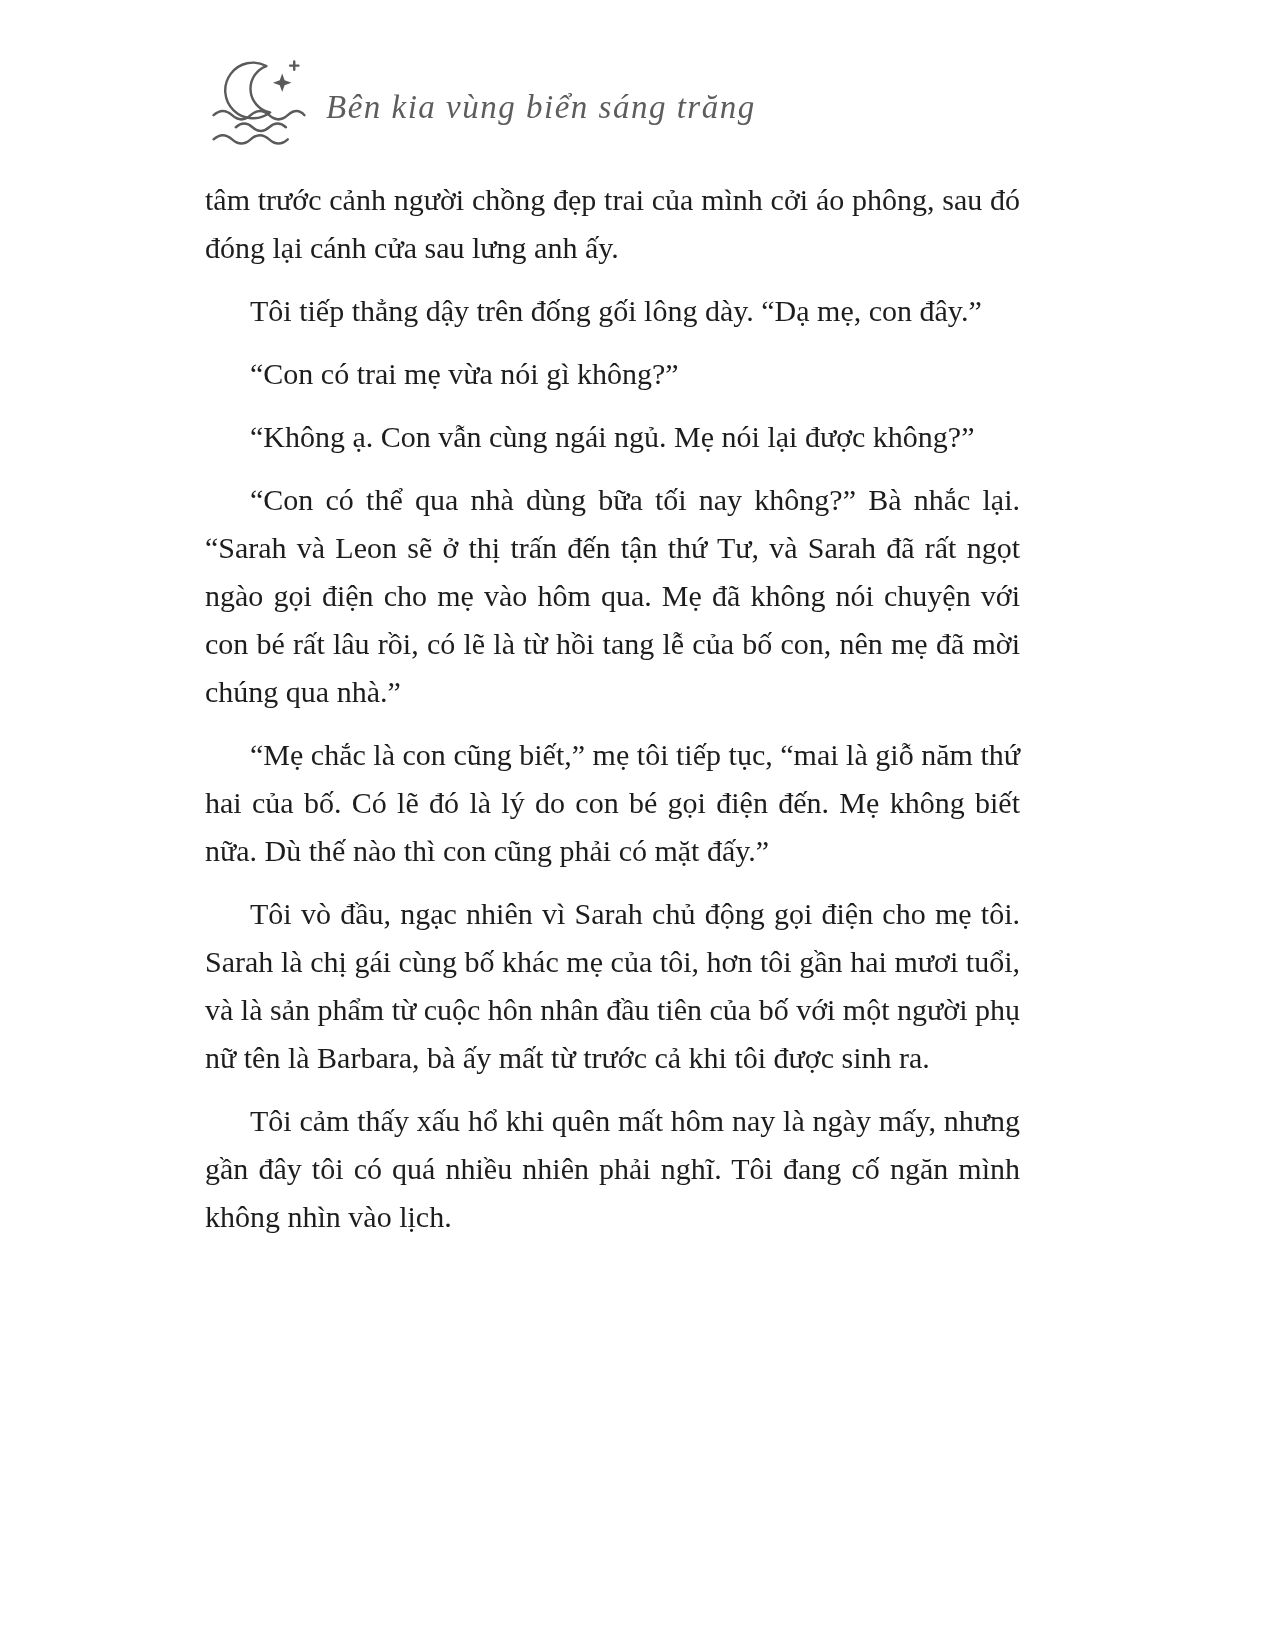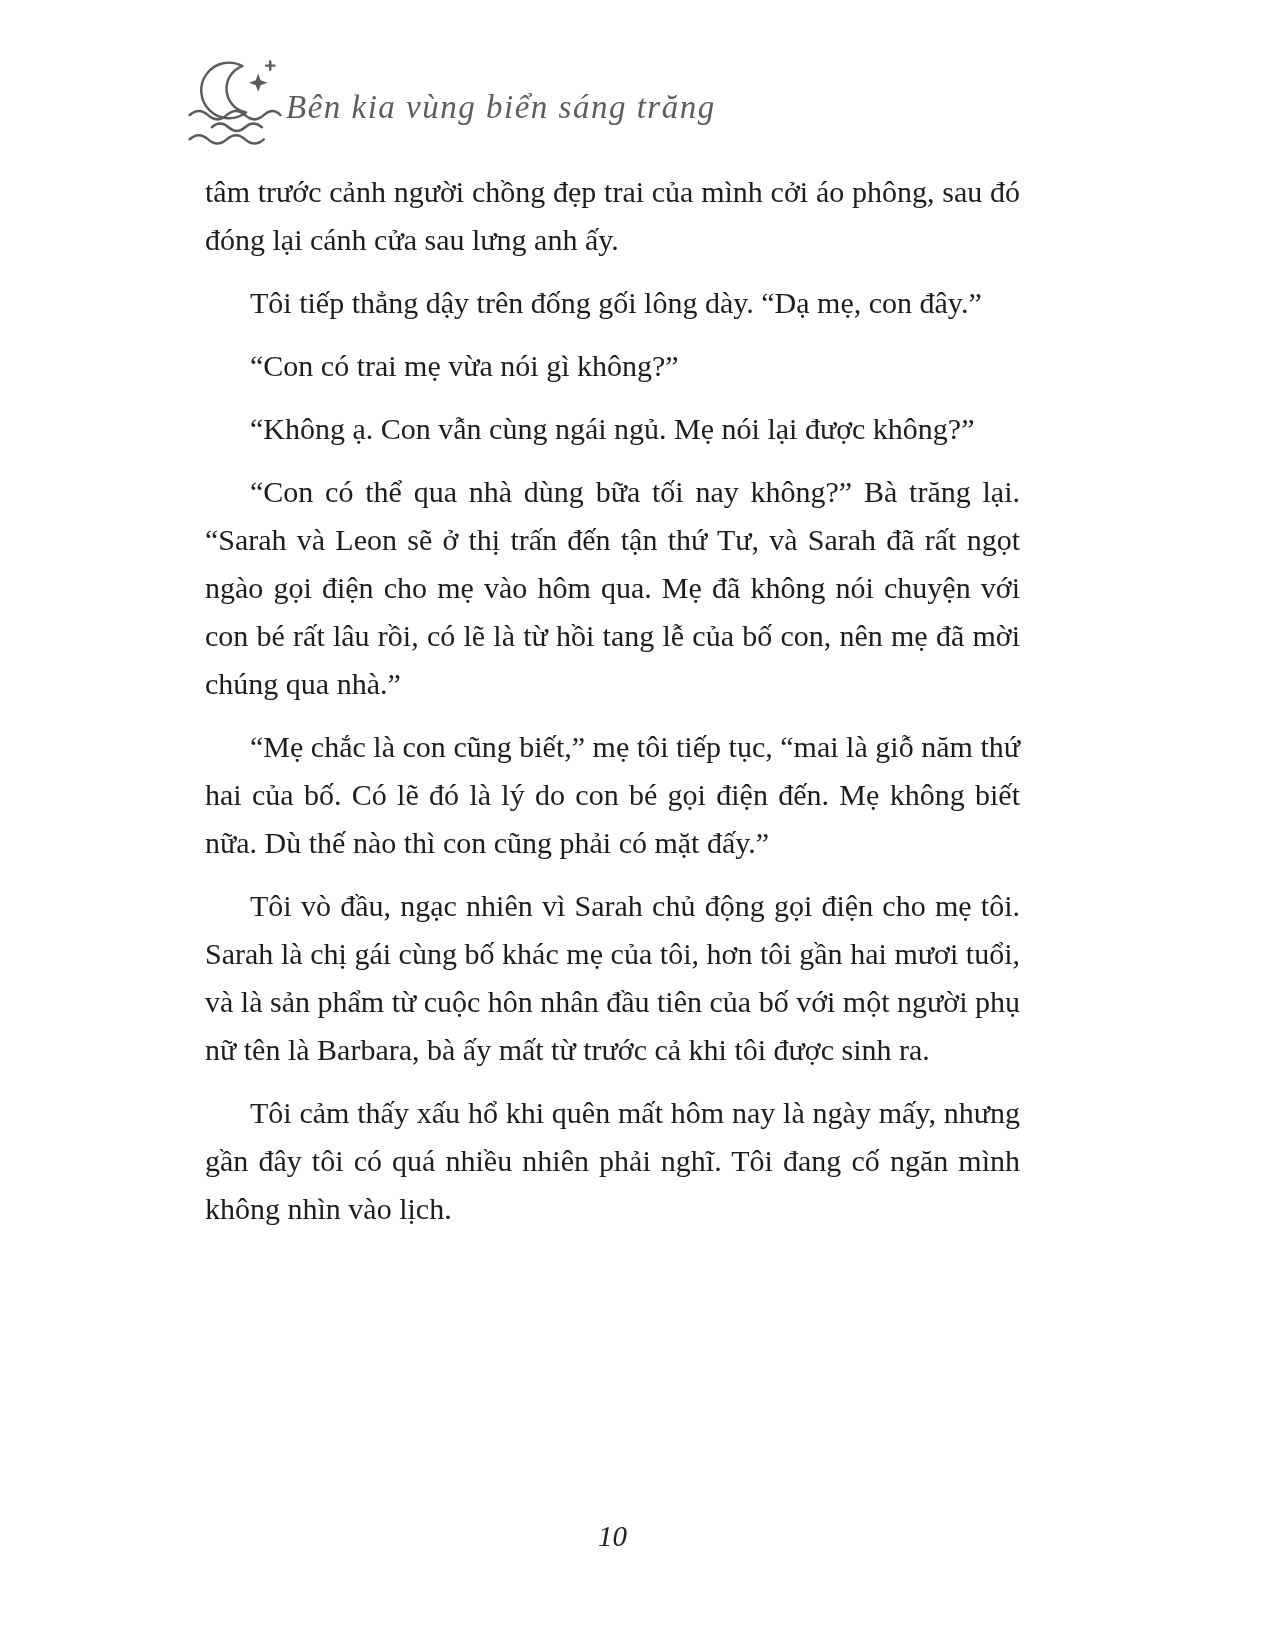--- a/index.html
+++ b/index.html
@@ -17,43 +17,43 @@
   }
   .page {
     position: absolute;
     inset: 0;
     background: #ffffff;
   }
   
   .header {
     position: absolute;
     top: 52px;
-    left: 184px;
+    left: 208px;
     display: flex;
     align-items: center;
-    gap: 0;
+    gap: 16px;
   }
   .logo {
     width: 102px;
     height: 106px;
     flex: 0 0 auto;
   }
   .logo svg { display: block; width: 100%; height: 100%; }
   .book-title {
     font-style: italic;
     font-size: 33px;
     letter-spacing: 1.5px;
     color: #5d5d5d;
     white-space: nowrap;
     transform: translateY(2px);
   }
   
   .text-block {
     position: absolute;
-    top: 168px;
+    top: 176px;
     left: 205px;
     width: 815px;
   }
   .text-block p {
     margin: 0 0 15px 0;
     font-size: 30px;
     line-height: 48px;
     text-align: justify;
     color: #1d1d1d;
   }
@@ -95,21 +95,20 @@
       </svg>
     </div>
     <div class="book-title">Bên kia vùng biển sáng trăng</div>
   </div>
 
   <div class="text-block">
     <p>tâm trước cảnh người chồng đẹp trai của mình cởi áo phông, sau đó đóng lại cánh cửa sau lưng anh ấy.</p>
     <p class="indent">Tôi tiếp thẳng dậy trên đống gối lông dày. “Dạ mẹ, con đây.”</p>
     <p class="indent">“Con có trai mẹ vừa nói gì không?”</p>
     <p class="indent">“Không ạ. Con vẫn cùng ngái ngủ. Mẹ nói lại được không?”</p>
-    <p class="indent">“Con có thể qua nhà dùng bữa tối nay không?” Bà trăng lại. “Sarah và Leon sẽ ở thị trấn đến tận thứ Tư, và Sarah đã rất ngọt ngào gọi điện cho mẹ vào hôm qua. Mẹ đã không nói chuyện với con bé rất lâu rồi, có lẽ là từ hồi tang lễ của bố con, nên mẹ đã mời chúng qua nhà.”</p>
+    <p class="indent">“Con có thể qua nhà dùng bữa tối nay không?” Bà nhắc lại. “Sarah và Leon sẽ ở thị trấn đến tận thứ Tư, và Sarah đã rất ngọt ngào gọi điện cho mẹ vào hôm qua. Mẹ đã không nói chuyện với con bé rất lâu rồi, có lẽ là từ hồi tang lễ của bố con, nên mẹ đã mời chúng qua nhà.”</p>
     <p class="indent">“Mẹ chắc là con cũng biết,” mẹ tôi tiếp tục, “mai là giỗ năm thứ hai của bố. Có lẽ đó là lý do con bé gọi điện đến. Mẹ không biết nữa. Dù thế nào thì con cũng phải có mặt đấy.”</p>
     <p class="indent">Tôi vò đầu, ngạc nhiên vì Sarah chủ động gọi điện cho mẹ tôi. Sarah là chị gái cùng bố khác mẹ của tôi, hơn tôi gần hai mươi tuổi, và là sản phẩm từ cuộc hôn nhân đầu tiên của bố với một người phụ nữ tên là Barbara, bà ấy mất từ trước cả khi tôi được sinh ra.</p>
     <p class="indent">Tôi cảm thấy xấu hổ khi quên mất hôm nay là ngày mấy, nhưng gần đây tôi có quá nhiều nhiên phải nghĩ. Tôi đang cố ngăn mình không nhìn vào lịch.</p>
   </div>
 
-  <div class="page-number">10</div>
 
 </div>
 
 </body></html>

